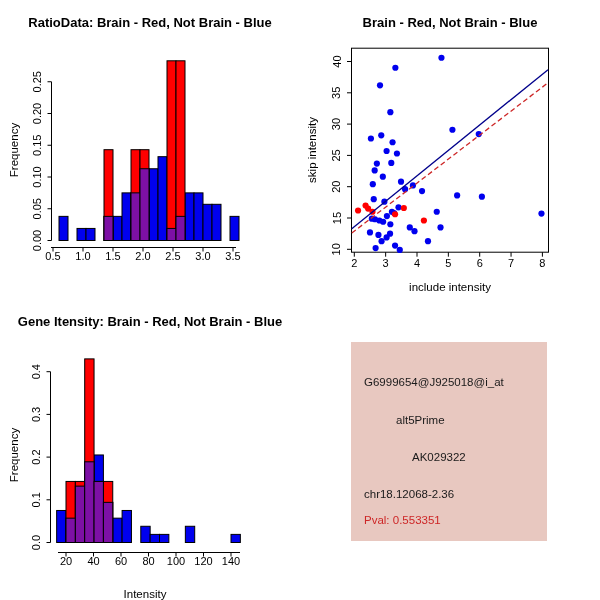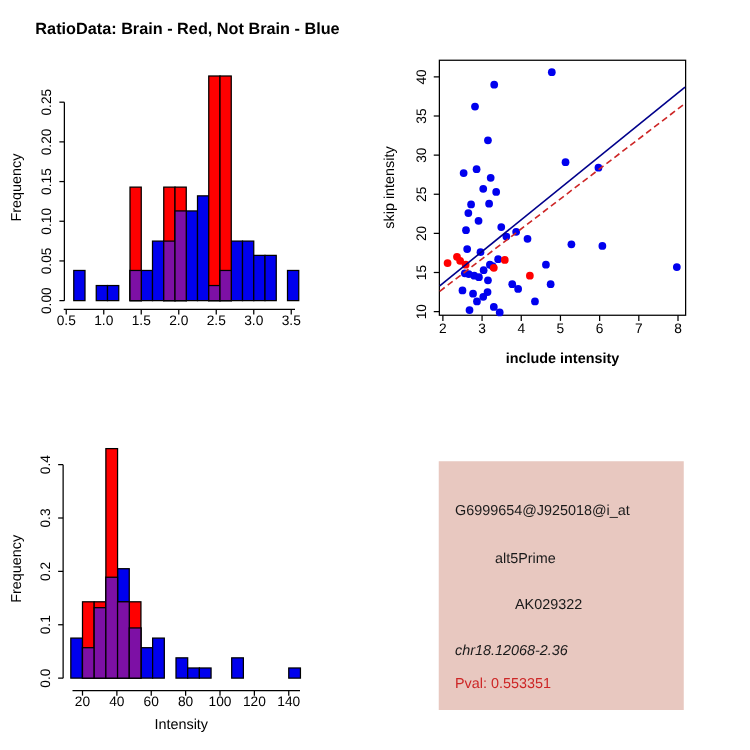--- a/index.html
+++ b/index.html
@@ -9,25 +9,25 @@
   #plot-svg text{font-family:"Liberation Sans",sans-serif;font-size:11px;fill:#000;}
   .chart-title{position:absolute;transform:translateX(-50%);font-weight:bold;font-size:13px;
                white-space:nowrap;color:#000;}
   .axis-label{position:absolute;transform:translateX(-50%);font-size:11.5px;white-space:nowrap;color:#000;}
   .axis-label.rot{transform:translate(-50%,-50%) rotate(-90deg);}
   #title-hist1{left:150px;top:15px;}
   #title-scatter{left:450px;top:15px;}
   #title-hist2{left:150px;top:314px;}
   #xlab-hist1{left:143px;top:275px;}
   #ylab-hist1{left:14px;top:150px;}
-  #xlab-scatter{left:450px;top:281px;font-weight:bold;}
+  #xlab-scatter{left:450px;top:281px;}
   #ylab-scatter{left:312px;top:150px;}
-  #xlab-hist2{left:145px;top:574px;}
+  #xlab-hist2{left:145px;top:588px;}
   #ylab-hist2{left:14px;top:455px;}
-  .info-box{position:absolute;left:351px;top:369px;width:196px;height:199px;}
+  .info-box{position:absolute;left:351px;top:342px;width:196px;height:199px;}
   .info-line{position:absolute;left:13px;font-size:11.5px;white-space:nowrap;}
   .il0{top:34px;} .il1{top:72px;} .il2{top:109px;} .il3{top:146px;} .il4{top:172px;}
 </style>
 </head>
 <body>
 
 <div id="canvas">
 
   <svg id="plot-svg" width="600" height="600" viewBox="0 0 600 600">
       <g>
@@ -249,30 +249,32 @@
           <rect x="66" y="518.161" width="9.35" height="24.339000000000055" fill="#7D10A5" stroke="#000000" stroke-width="1"></rect>
           <rect x="75.35" y="486.13599999999997" width="9.35" height="56.36400000000003" fill="#7D10A5" stroke="#000000" stroke-width="1"></rect>
           <rect x="84.7" y="461.797" width="9.35" height="80.70299999999997" fill="#7D10A5" stroke="#000000" stroke-width="1"></rect>
           <rect x="94.05" y="481.439" width="9.35" height="61.06099999999998" fill="#7D10A5" stroke="#000000" stroke-width="1"></rect>
           <rect x="103.4" y="502.362" width="9.35" height="40.13799999999998" fill="#7D10A5" stroke="#000000" stroke-width="1"></rect>
         </g>
       </g>
     </svg>
 
   <div class="chart-title" id="title-hist1">RatioData: Brain - Red, Not Brain - Blue</div>
+  <div class="chart-title" id="title-scatter">Brain - Red, Not Brain - Blue</div>
+  <div class="chart-title" id="title-hist2">Gene Itensity: Brain - Red, Not Brain - Blue</div>
 
   <div class="axis-label rot" id="ylab-hist1">Frequency</div>
 
   <div class="axis-label" id="xlab-scatter">include intensity</div>
   <div class="axis-label rot" id="ylab-scatter">skip intensity</div>
 
   <div class="axis-label" id="xlab-hist2">Intensity</div>
   <div class="axis-label rot" id="ylab-hist2">Frequency</div>
 
   <div class="info-box" id="info-box" style="background: rgb(232, 200, 192);">
     <div class="info-line il0" style="color: rgb(26, 26, 26);">G6999654@J925018@i_at</div>
     <div class="info-line il1" style="color: rgb(26, 26, 26); margin-left: 32px;">alt5Prime</div>
     <div class="info-line il2" style="color: rgb(26, 26, 26); margin-left: 48px;">AK029322</div>
-    <div class="info-line il3" style="color: rgb(26, 26, 26); font-style: italic;">chr18.12068-2.36</div>
+    <div class="info-line il3" style="color: rgb(26, 26, 26);">chr18.12068-2.36</div>
     <div class="info-line il4" style="color: rgb(205, 38, 38);">Pval: 0.553351</div>
   </div>
 
 </div>
 
 </body></html>

